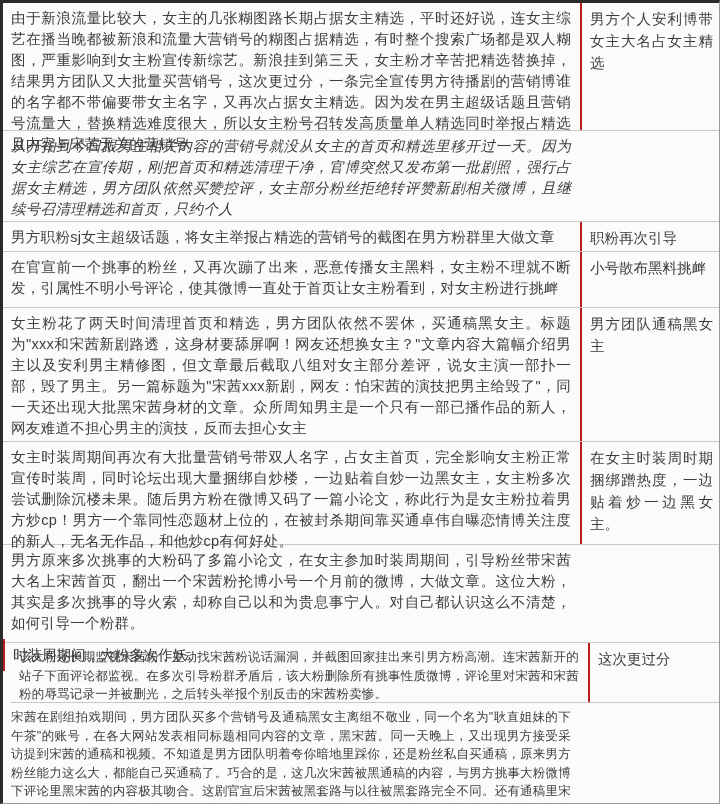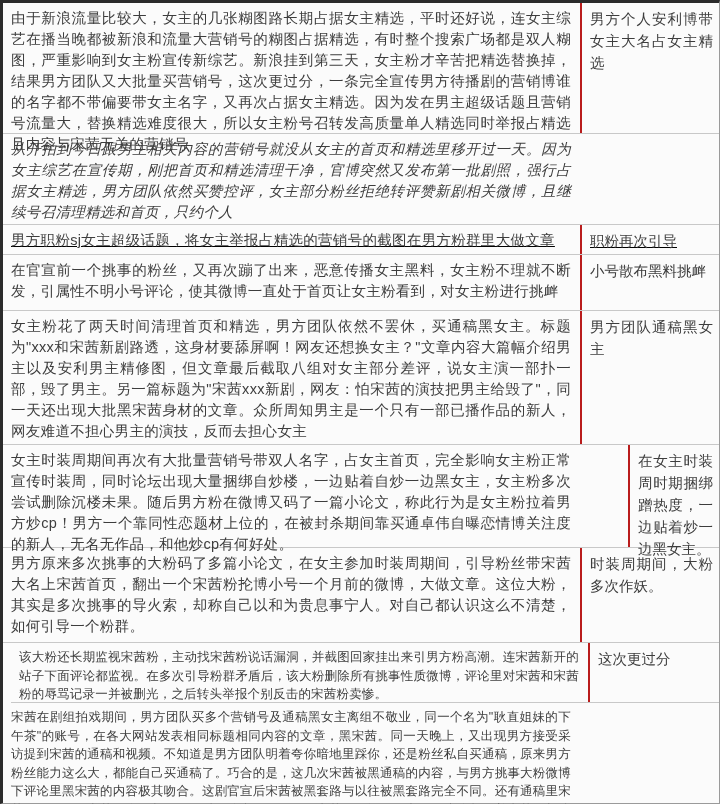--- a/index.html
+++ b/index.html
@@ -48,25 +48,25 @@
     border-left: 2px solid #b91c1c;
     padding: 5px 6px 5px 8px;
     color: #3d3d3d;
     font-size: 14.5px;
     line-height: 22px;
     text-align: justify;
   }
   
   .row:nth-child(1) { min-height: 128px; }
   .row:nth-child(2) { min-height: 91px; font-style: italic; }
-  .row:nth-child(3) { min-height: 30px; text-decoration: underline; }
+  .row:nth-child(3) { min-height: 30px; }
   .row:nth-child(4) { min-height: 56px; }
   .row:nth-child(5) { min-height: 134px; }
-  .row:nth-child(6) { min-height: 103px; gap: 48px; }
-  .row:nth-child(7) { min-height: 95px; }
+  .row:nth-child(6) { min-height: 103px; }
+  .row:nth-child(7) { min-height: 95px; flex-direction: column; }
   .row:nth-child(8) { min-height: 60px; margin-left: 8px; }
   .row:nth-child(9) { min-height: 100px; }
   
   .row.small .cell-main {
     font-size: 12.5px;
     line-height: 18.5px;
     letter-spacing: 0.2px;
   }
 </style>
 </head>

